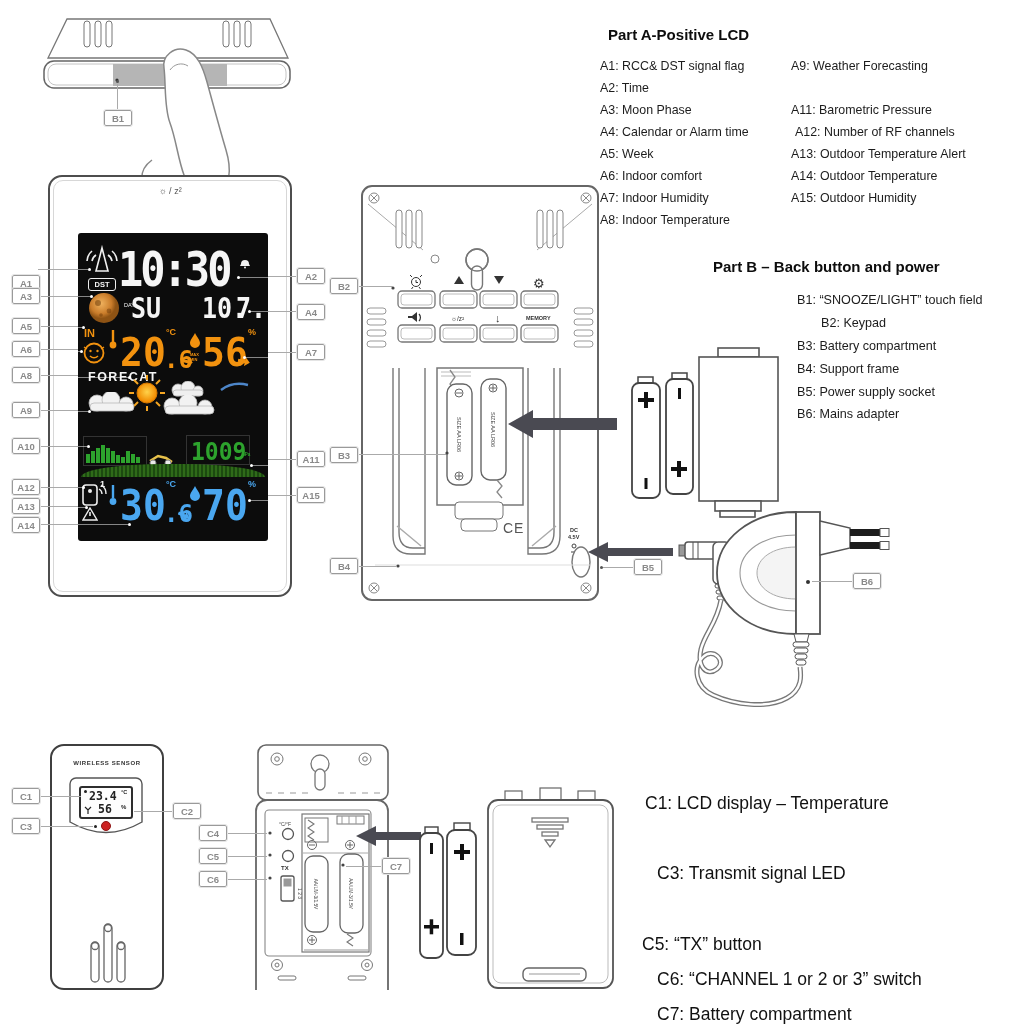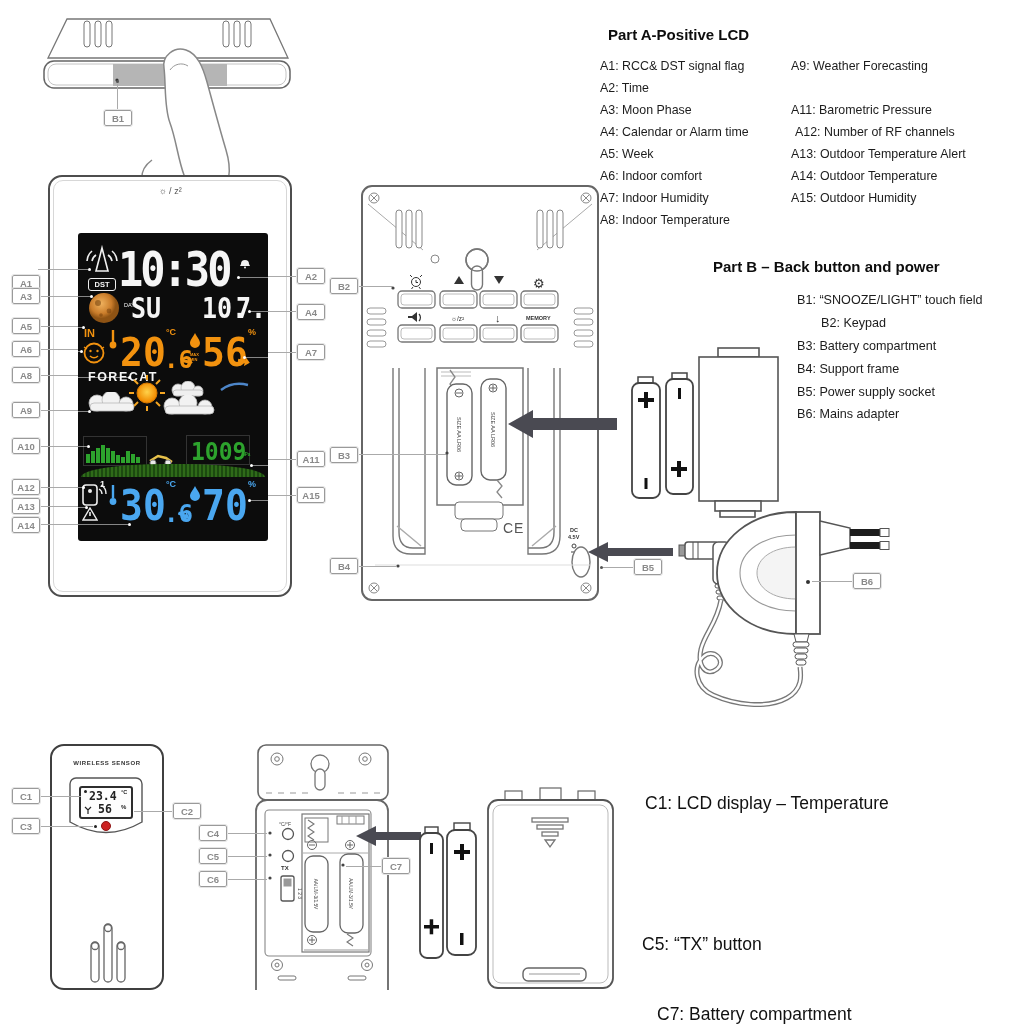--- a/index.html
+++ b/index.html
@@ -524,21 +524,23 @@
 
   <div class="legend-line h1" style="left:713px;top:258px;font-size:15px;position:absolute">Part B – Back button and power</div>
   <div class="legend-line pb" style="left:797px;top:289px">B1: “SNOOZE/LIGHT” touch field</div>
   <div class="legend-line pb" style="left:821px;top:312px">B2: Keypad</div>
   <div class="legend-line pb" style="left:797px;top:335px">B3: Battery compartment</div>
   <div class="legend-line pb" style="left:797px;top:358px">B4: Support frame</div>
   <div class="legend-line pb" style="left:797px;top:381px">B5: Power supply socket</div>
   <div class="legend-line pb" style="left:797px;top:403px">B6: Mains adapter</div>
 
   <div class="legend-line pc" style="left:645px;top:786px">C1: LCD display – Temperature</div>
+  <div class="legend-line pc" style="left:657px;top:856px">C3: Transmit signal LED</div>
   <div class="legend-line pc" style="left:642px;top:927px">C5: “TX” button</div>
+  <div class="legend-line pc" style="left:657px;top:962px">C6: “CHANNEL 1 or 2 or 3” switch</div>
   <div class="legend-line pc" style="left:657px;top:997px">C7: Battery compartment</div>
 
   <div id="sframe"></div>
   <div class="abs" style="left:50px;top:760px;width:114px;text-align:center;font:bold 6px 'Liberation Sans',sans-serif;letter-spacing:.6px;color:#333">WIRELESS SENSOR</div>
   <svg class="abs" style="left:66px;top:774px" width="80" height="72">
     <path d="M10,4 h60 a6,6 0 0 1 6,6 v38 q-36,21 -72,0 v-38 a6,6 0 0 1 6,-6 Z" fill="#fff" stroke="#555" stroke-width="1.4"></path>
   </svg>
   <div id="slcd">
     <div class="abs" style="left:3px;top:2px;width:3px;height:3px;border-radius:50%;background:#222"></div>
     <div class="abs" style="left:8px;top:1px;font:bold 11.5px 'DejaVu Sans Mono',monospace;color:#222">23.4</div>

